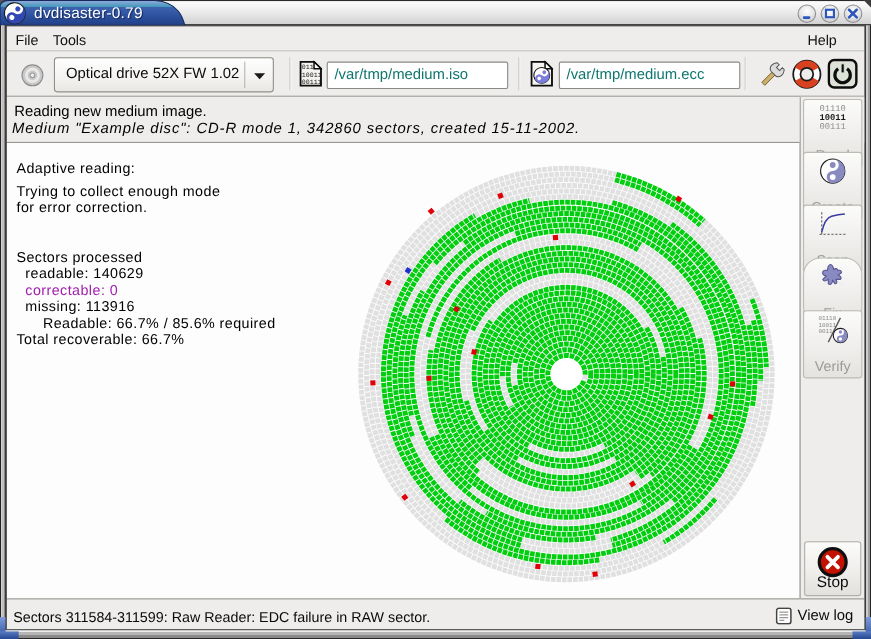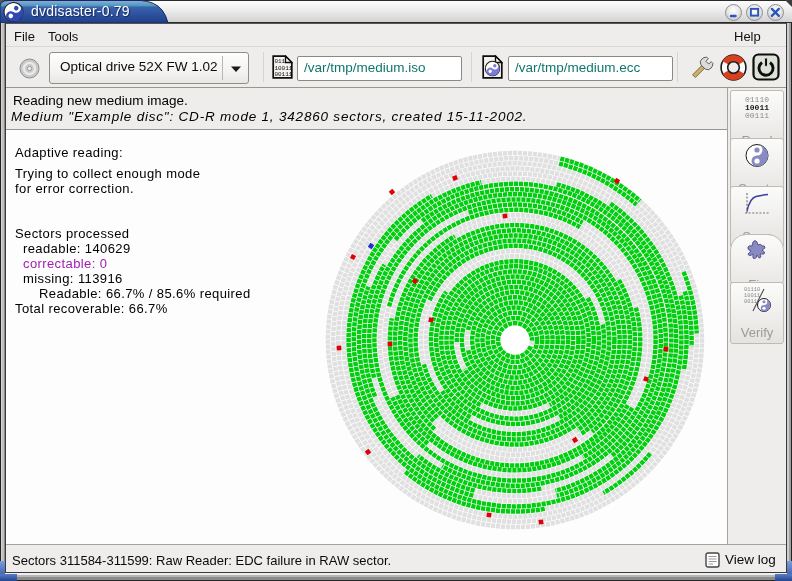--- a/index.html
+++ b/index.html
@@ -278,20 +278,25 @@
 <text x="2" y="12" font-family="Liberation Mono,monospace" font-size="5.4" fill="#8a8a8a">10011</text>
 <text x="2" y="18" font-family="Liberation Mono,monospace" font-size="5.4" fill="#8a8a8a">00111</text>
 <path d="M22 4 L11 26" stroke="#555" stroke-width="1.2"></path>
 <g transform="rotate(0 22 20)">
             <circle cx="22" cy="20" r="6.5" fill="#fff" stroke="#1a1a1a" stroke-width="1"></circle>
             <path d="M22 13.5A6.5 6.5 0 0 1 22 26.5A3.25 3.25 0 0 1 22 20A3.25 3.25 0 0 0 22 13.5Z" fill="#8a8ac2"></path>
             <circle cx="22" cy="16.75" r="1.5476190476190474" fill="#8a8ac2"></circle>
             <circle cx="22" cy="23.25" r="1.5476190476190474" fill="#fff"></circle>
           </g>
 </svg><div class="lbl">Verify</div></div>
+<div id="stopbtn"><svg width="30" height="30" viewBox="0 0 30 30" style="margin-top:3px">
+<circle cx="15" cy="15" r="12.2" fill="#c41200" stroke="#111" stroke-width="3"></circle>
+<circle cx="15" cy="15" r="12.2" fill="none" stroke="#00000033" stroke-width="1"></circle>
+<path d="M10.2 10.2 L19.8 19.8 M19.8 10.2 L10.2 19.8" stroke="#fff" stroke-width="3.4" stroke-linecap="round"></path>
+</svg><div class="lbl" style="position:absolute;left:0;right:0;bottom:4px;">Stop</div></div>
 </div>
  <div class="abs" id="bottombar">
    <span class="txt" style="left:6px;top:8px;">Sectors 311584-311599: Raw Reader: EDC failure in RAW sector.</span>
    <svg class="abs" style="left:699px;top:7px" width="15" height="16" viewBox="0 0 15 16">
 <rect x="1" y="1" width="13" height="14" rx="2" fill="#fff" stroke="#444" stroke-width="1.4"></rect>
 <path d="M3.5 4.5 H11.5 M3.5 7 H11.5 M3.5 9.5 H11.5 M3.5 12 H8" stroke="#999" stroke-width="1.2"></path>
 </svg>
    <span class="txt" style="left:719px;top:7px;font-size:13.5px;">View log</span>
  </div>
  <div class="abs" id="frameL"></div>

